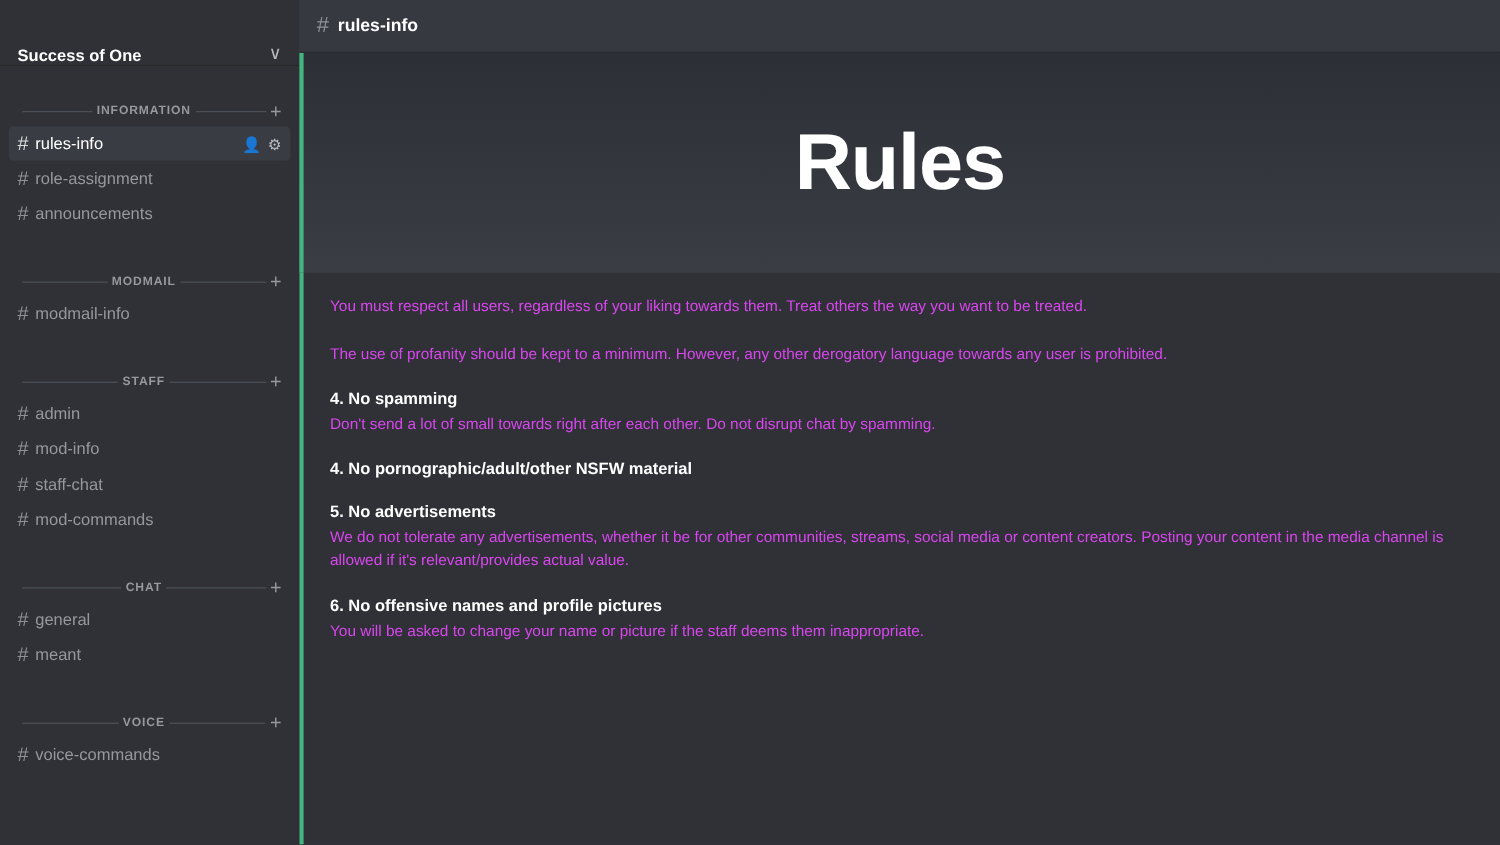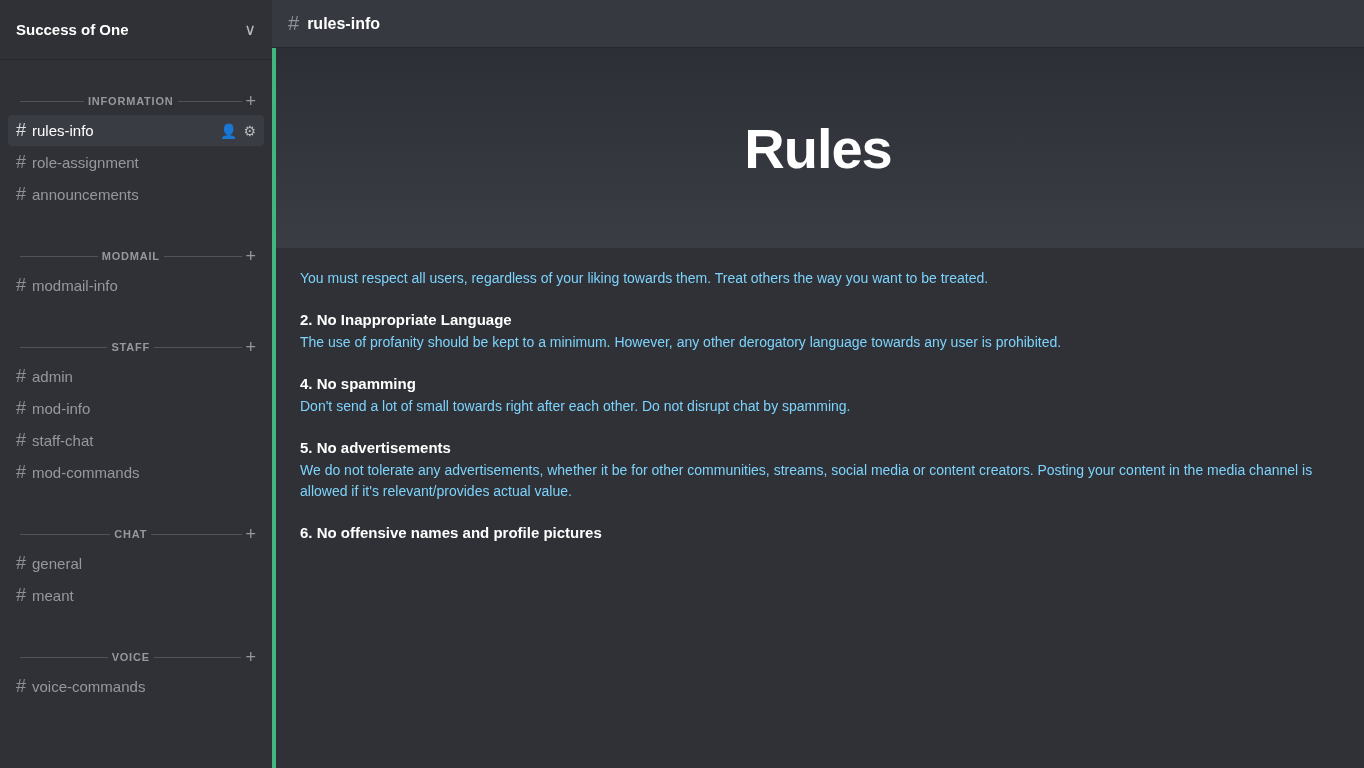--- a/index.html
+++ b/index.html
@@ -20,21 +20,21 @@
       background: #2f3136;
       display: flex;
       flex-direction: column;
       height: 768px;
       overflow-y: auto;
     }
 
     #server-header {
       height: 60px;
       display: flex;
-      align-items: center;
+      align-items: flex-end;
       justify-content: space-between;
       padding: 0 16px;
       background: #2f3136;
       border-bottom: 1px solid #26282c;
       cursor: pointer;
       flex-shrink: 0;
     }
 
     #server-title {
       font-size: 15px;
@@ -184,21 +184,21 @@
     #banner-accent {
       position: absolute;
       left: 0;
       top: 0;
       bottom: 0;
       width: 4px;
       background: #43b581;
     }
 
     #banner-title {
-      font-size: 56px;
+      font-size: 72px;
       font-weight: 900;
       color: #fff;
       letter-spacing: -1px;
     }
 
     #rules-content {
       padding: 20px 24px;
       flex: 1;
       background: #2f3136;
       margin: 0;
@@ -211,21 +211,21 @@
 
     .rule-title {
       font-size: 15px;
       font-weight: 700;
       color: #fff;
       margin-bottom: 4px;
     }
 
     .rule-body {
       font-size: 14px;
-      color: #7dd3fc;
+      color: #d946ef;
       line-height: 1.5;
     }
 
     
     ::-webkit-scrollbar {
       width: 8px;
     }
     ::-webkit-scrollbar-track {
       background: transparent;
     }
@@ -358,35 +358,36 @@
       <div id="banner-accent"></div>
       <span id="banner-title">Rules</span>
     </div>
 
     <div id="rules-content">
       <div class="rule-item">
         <div class="rule-body">You must respect all users, regardless of your liking towards them. Treat others the way you want to be treated.</div>
       </div>
 
       <div class="rule-item">
-        <div class="rule-title">2. No Inappropriate Language</div>
         <div class="rule-body">The use of profanity should be kept to a minimum. However, any other derogatory language towards any user is prohibited.</div>
       </div>
 
       <div class="rule-item">
         <div class="rule-title">4. No spamming</div>
         <div class="rule-body">Don't send a lot of small towards right after each other. Do not disrupt chat by spamming.</div>
       </div>
 
       <div class="rule-item">
+        <div class="rule-title">4. No pornographic/adult/other NSFW material</div>
       </div>
 
       <div class="rule-item">
         <div class="rule-title">5. No advertisements</div>
         <div class="rule-body">We do not tolerate any advertisements, whether it be for other communities, streams, social media or content creators. Posting your content in the media channel is allowed if it's relevant/provides actual value.</div>
       </div>
 
       <div class="rule-item">
         <div class="rule-title">6. No offensive names and profile pictures</div>
+        <div class="rule-body">You will be asked to change your name or picture if the staff deems them inappropriate.</div>
       </div>
     </div>
   </div>
 </div>
 
 </body></html>

